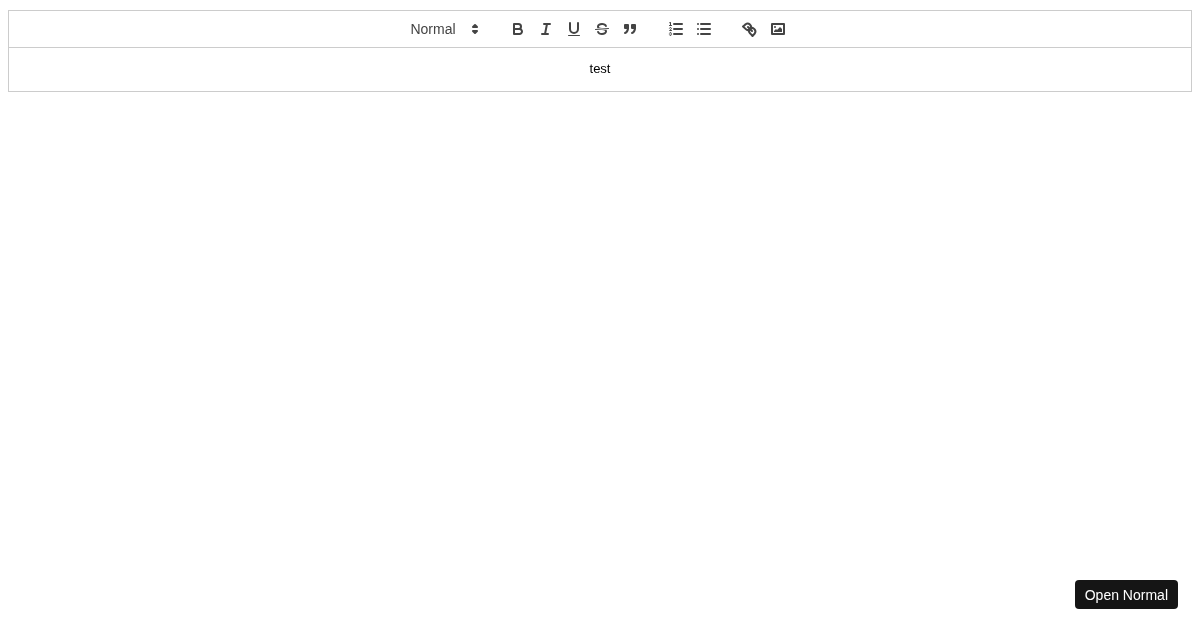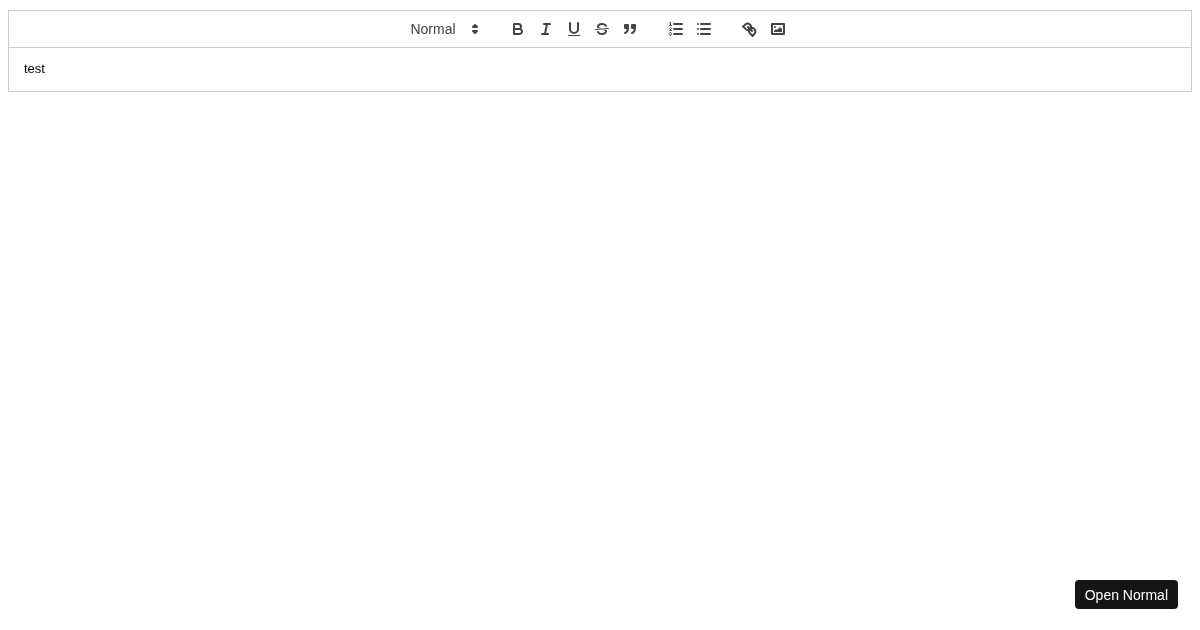--- a/index.html
+++ b/index.html
@@ -78,20 +78,21 @@
     padding: 0 2px;
   }
   .ql-picker-label svg { width: 18px; height: 18px; display: block; }
 
   
   .ql-container {
     border: 1px solid var(--border);
     border-top: 0;
     height: 44px;
     background: #ffffff;
+    text-align: center;
   }
   .ql-editor {
     padding: 12px 15px;
     font-size: 13px;
     line-height: 1.42;
     color: var(--editor-text);
     height: 100%;
     outline: none;
   }
   .ql-editor p { margin: 0; padding: 0; }

